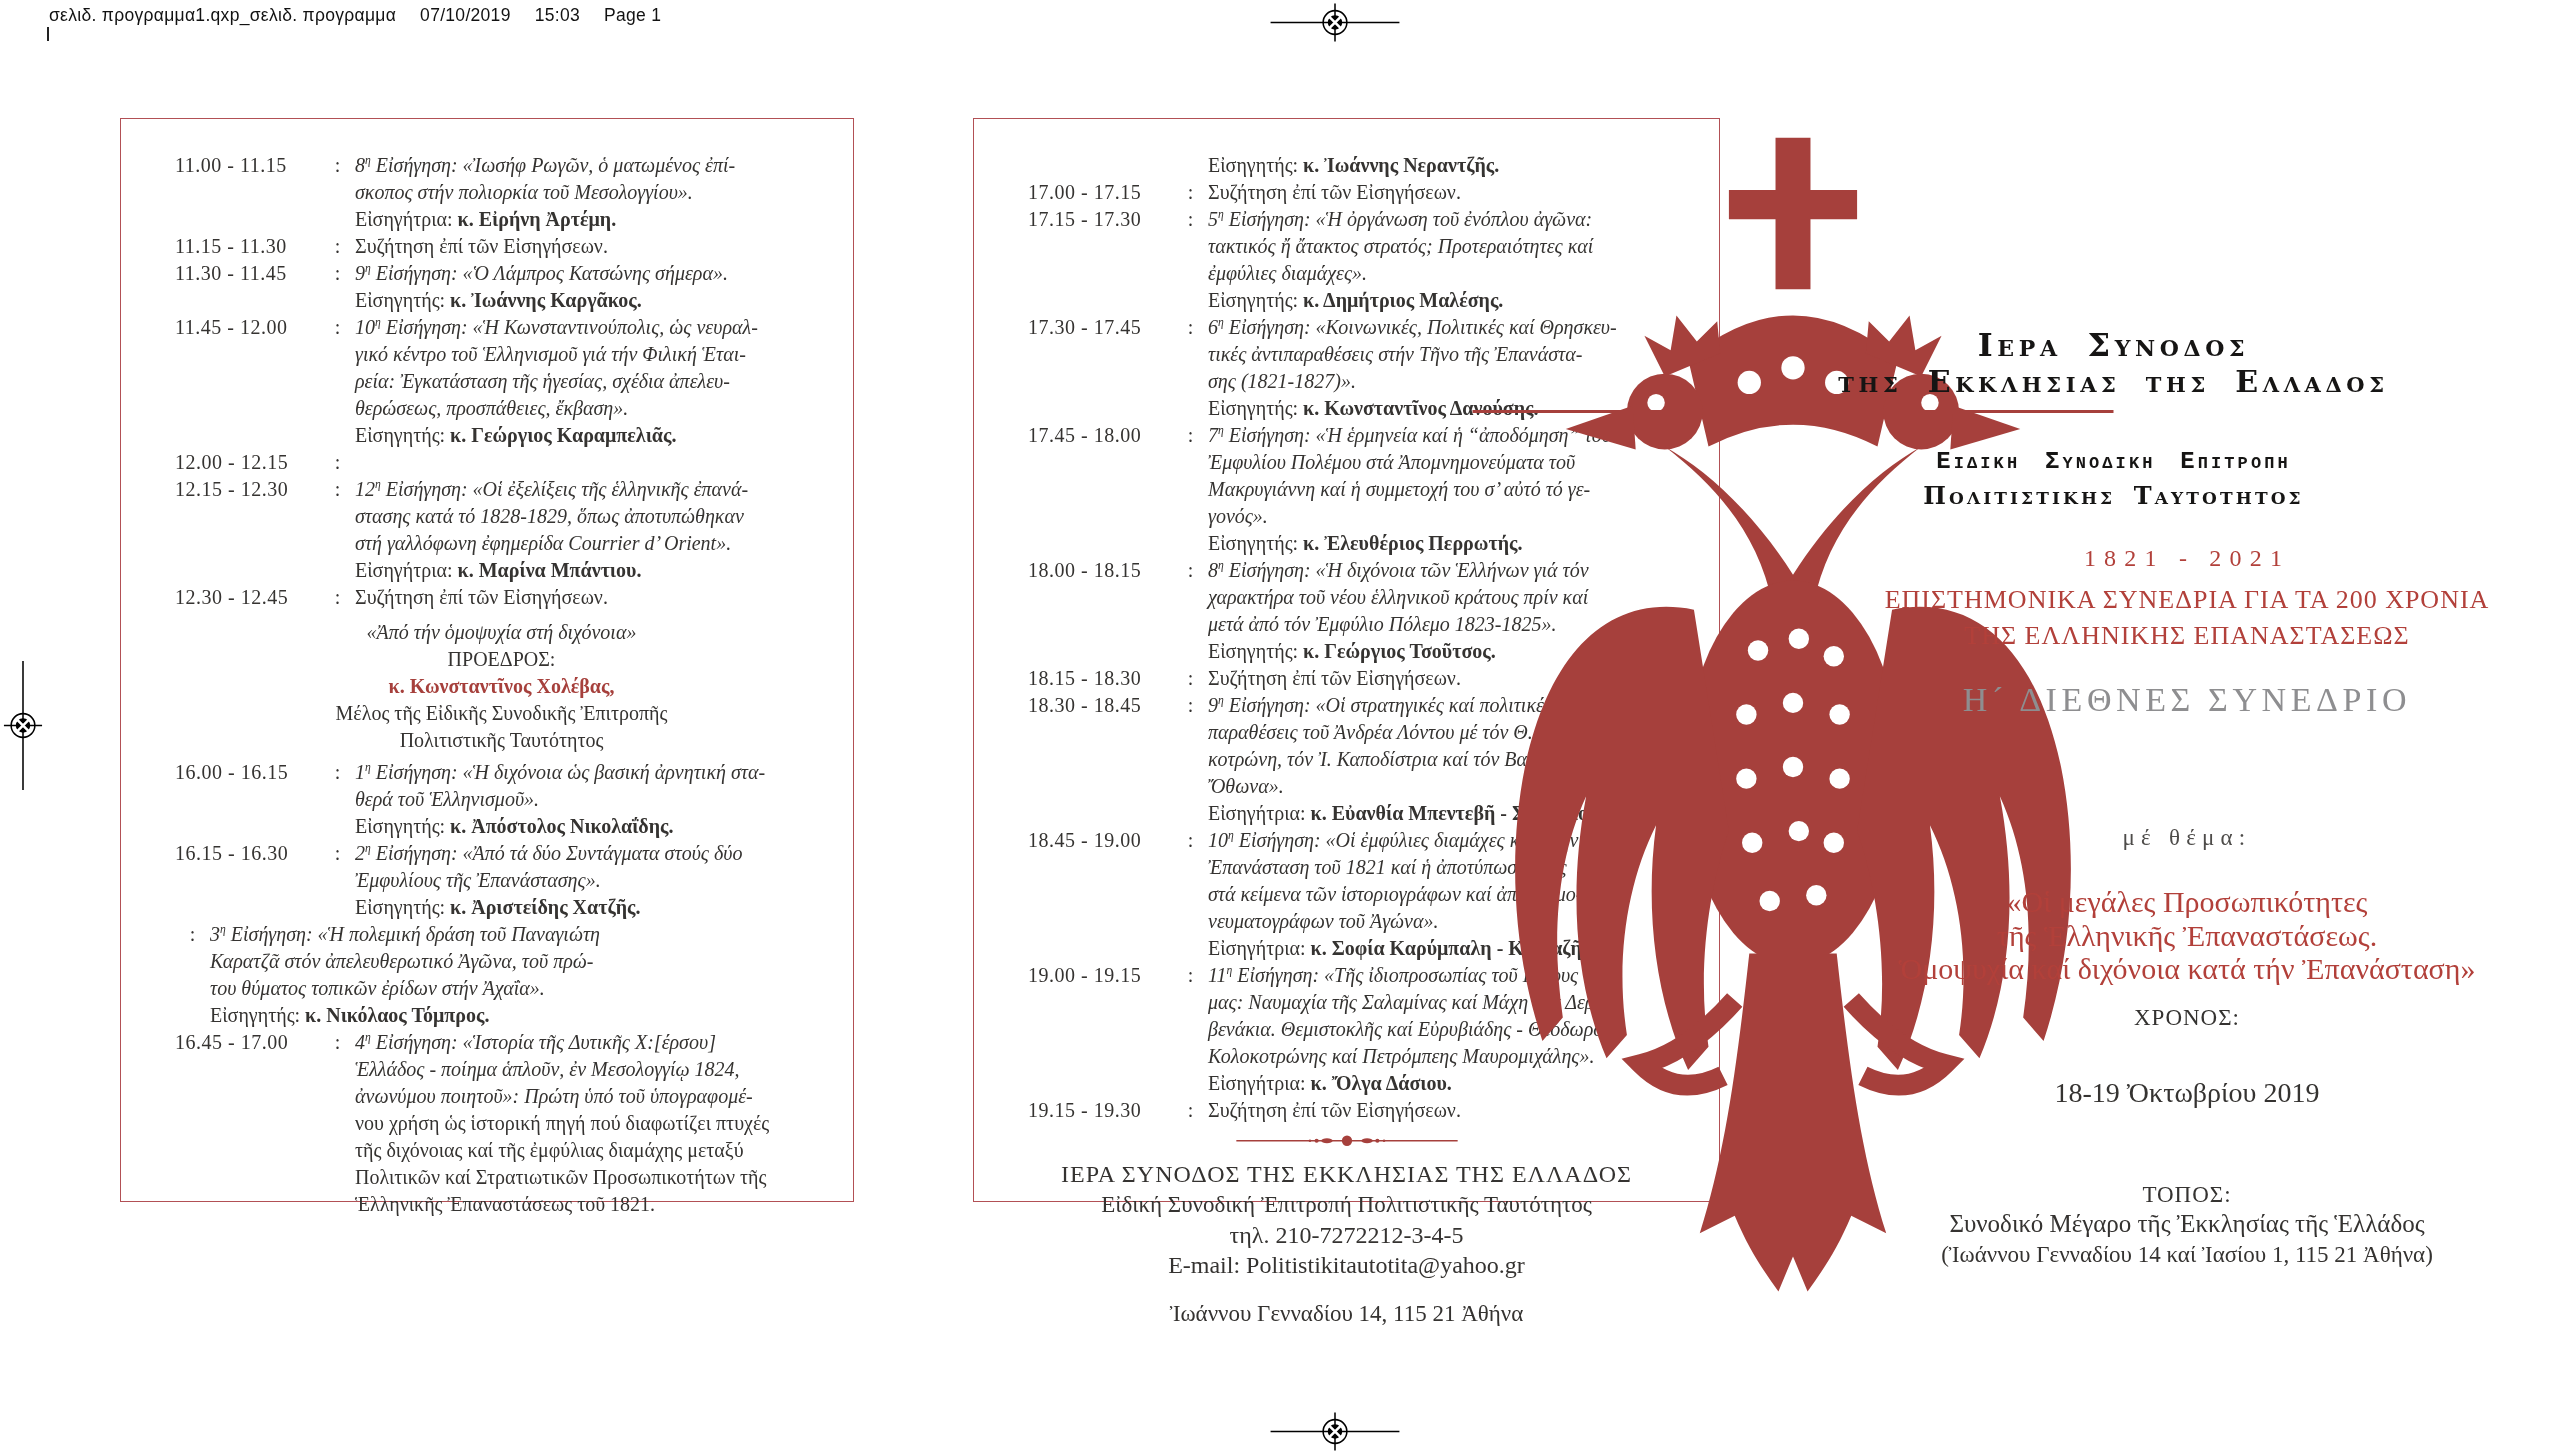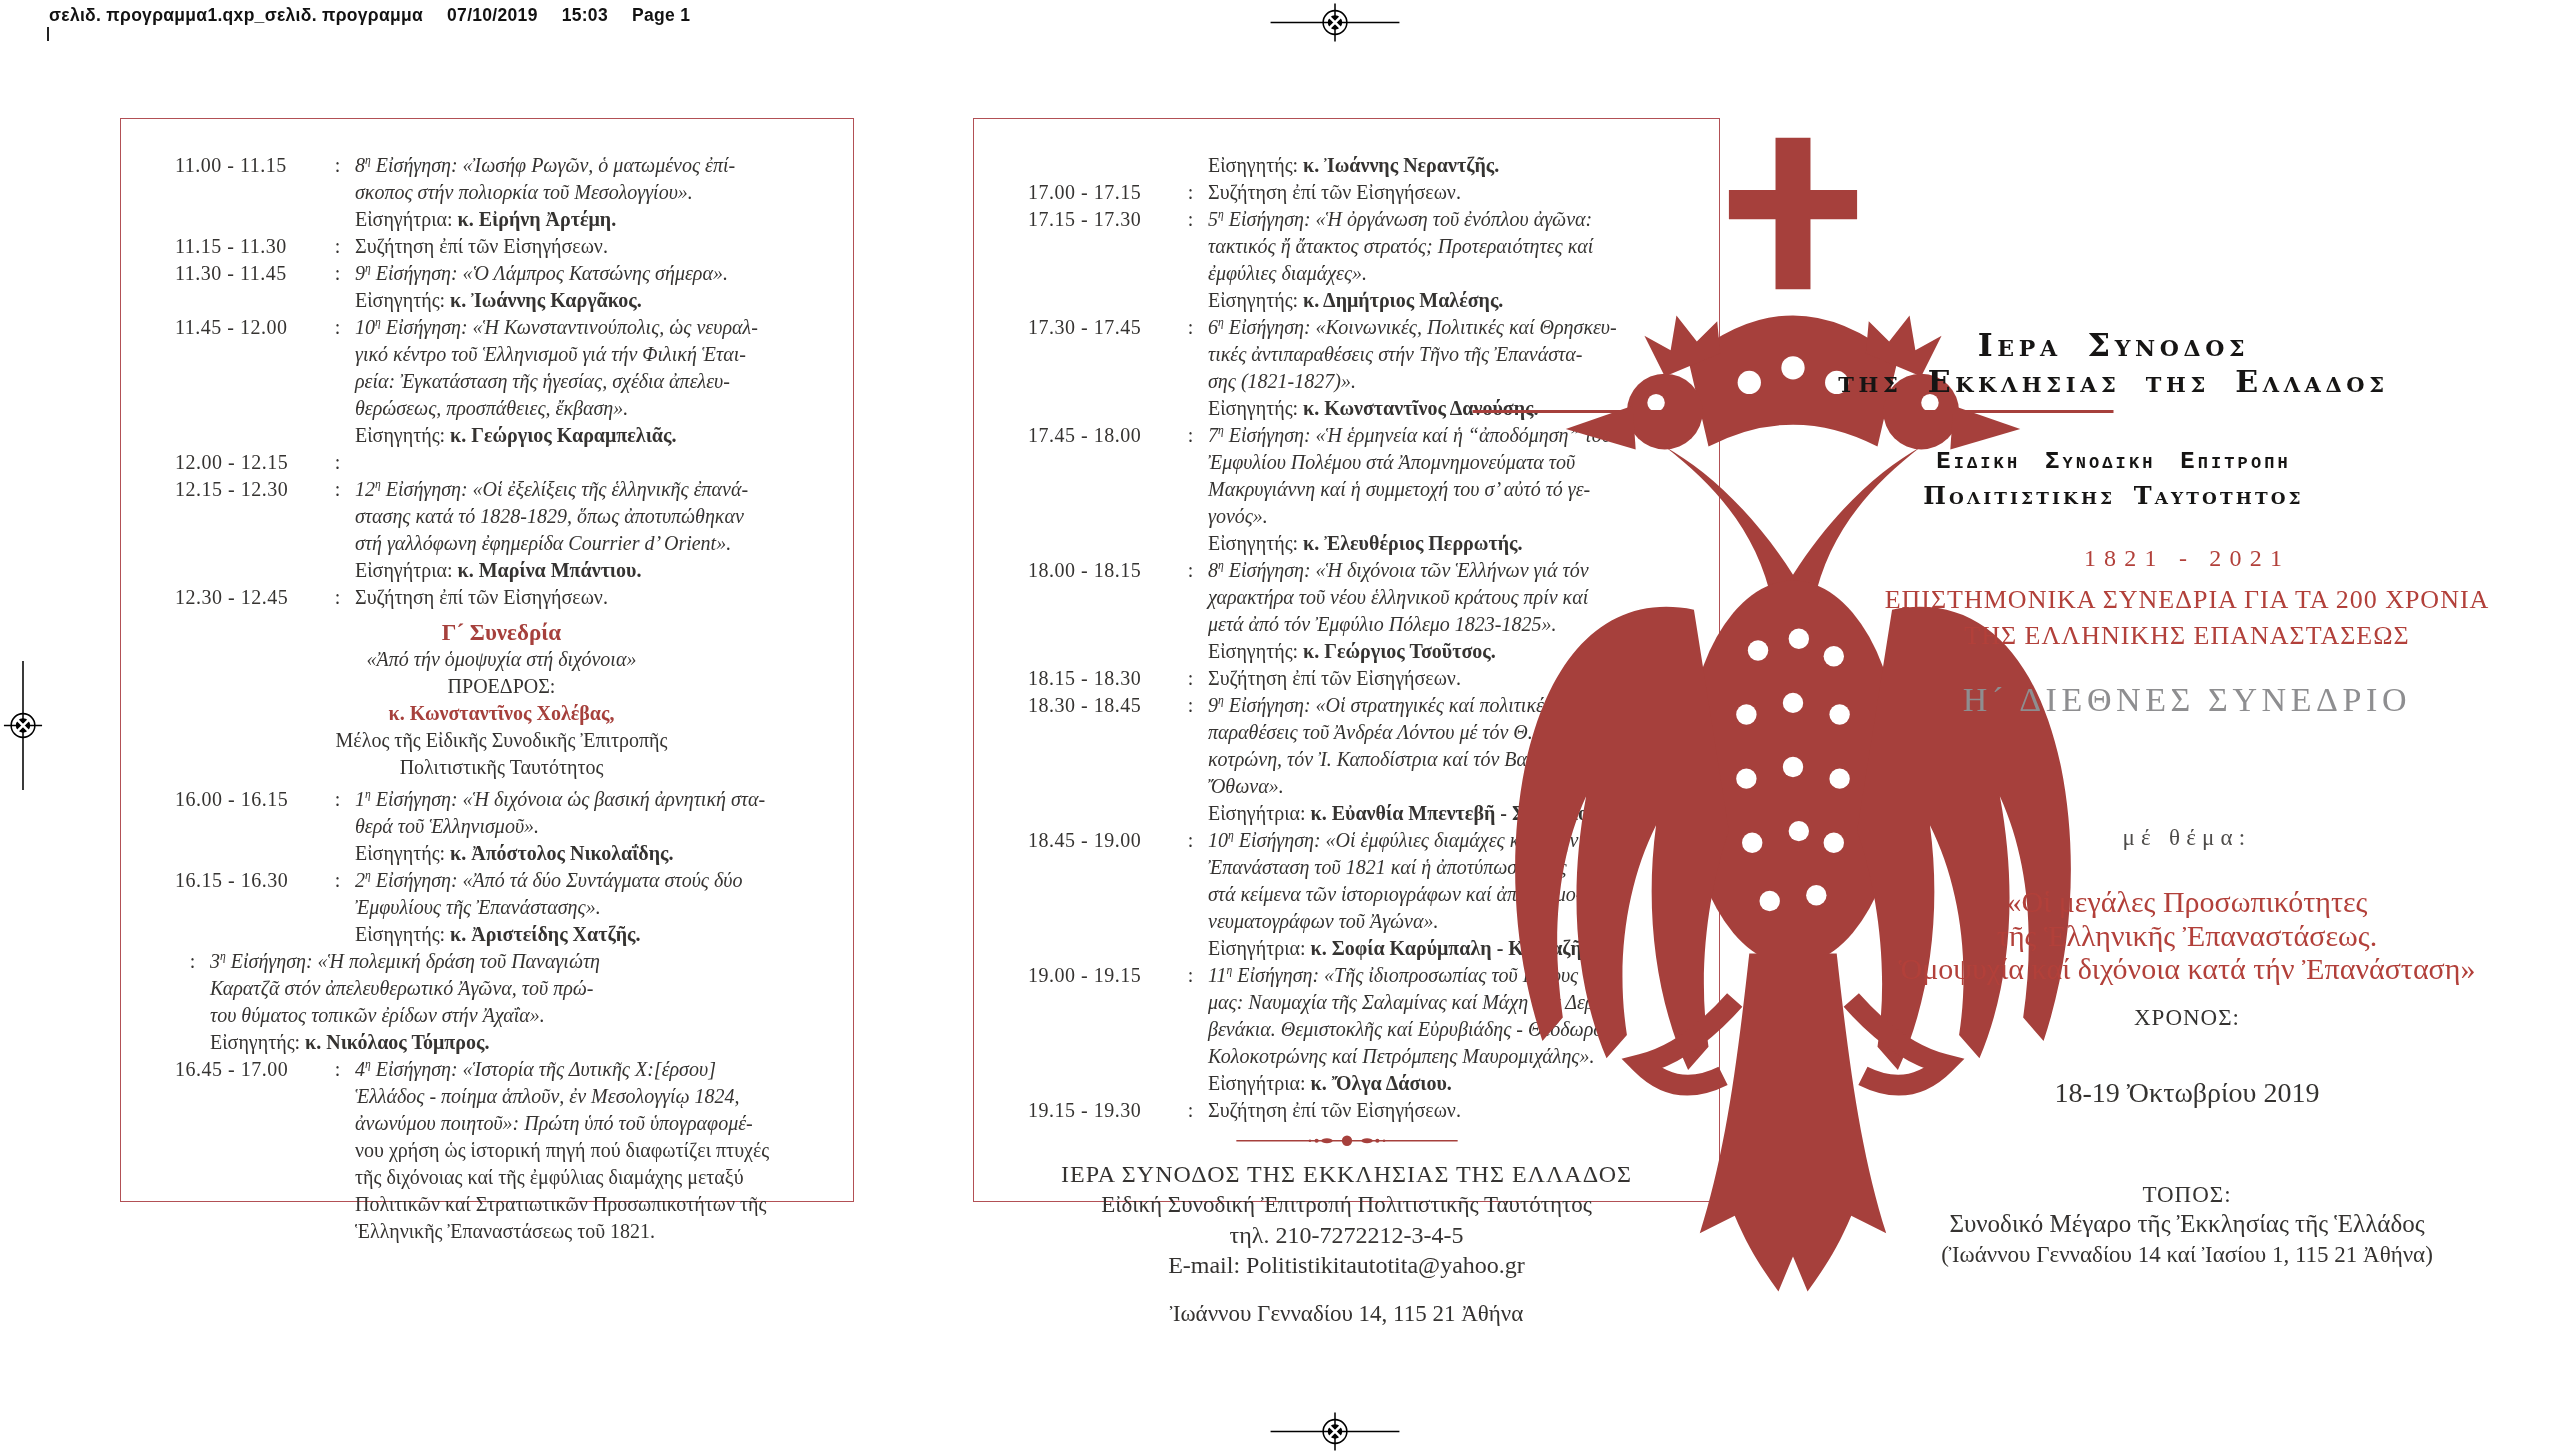--- a/index.html
+++ b/index.html
@@ -8,21 +8,21 @@
     --border:#b25055;
     --gray:#8e8e90;
     --ink:#353331;
   }
   *{margin:0;padding:0;box-sizing:border-box;}
   html,body{width:2672px;height:1454px;background:#ffffff;}
   body{position:relative;font-family:"Liberation Serif","DejaVu Serif",serif;color:var(--ink);overflow:hidden;}
 
   
   .print-header{position:absolute;left:49px;top:5.2px;font-family:"Liberation Sans","DejaVu Sans",sans-serif;
-    font-size:17.5px;color:#121212;white-space:nowrap;letter-spacing:0.3px;font-weight:bold;}
+    font-size:17.5px;color:#121212;white-space:nowrap;letter-spacing:0.3px;}
   .print-header span{margin-right:24px;}
   .fold-tick{position:absolute;left:47px;top:27px;width:1.5px;height:14.4px;background:#222;}
 
   
   .regmark{position:absolute;width:134px;height:67px;}
 
   
   .panel{position:absolute;top:118px;height:1084px;border:1.5px solid var(--border);background:#fff;}
   #panel-left{left:120px;width:734px;}
   #panel-mid{left:973px;width:747px;}
@@ -165,21 +165,20 @@
       <div class="row">
     <div class="t">12.30 - 12.45</div>
     <div class="c">:</div>
     <div class="b">
           <div class="ln pl">Συζήτηση ἐπί τῶν Εἰσηγήσεων.</div>
         </div>
   </div>
       <div class="row center">
 
     <div class="b">
-          <div class="ln redbold">Γ´ Συνεδρία</div>
           <div class="ln it">«Ἀπό τήν ὁμοψυχία στή διχόνοια»</div>
           <div class="ln pl">ΠΡΟΕΔΡΟΣ:</div>
           <div class="ln red">κ. Κωνσταντῖνος Χολέβας,</div>
           <div class="ln pl">Μέλος τῆς Εἰδικῆς Συνοδικῆς Ἐπιτροπῆς</div>
           <div class="ln pl">Πολιτιστικῆς Ταυτότητος</div>
         </div>
   </div>
       <div class="row">
     <div class="t">16.00 - 16.15</div>
     <div class="c">:</div>

